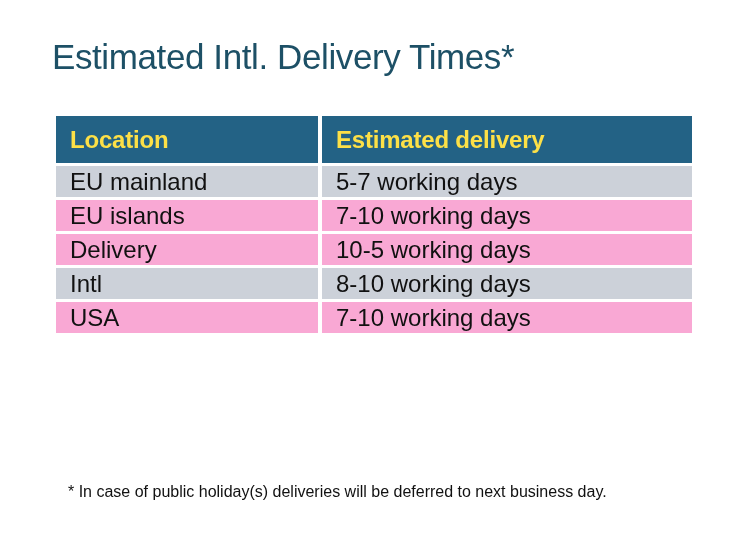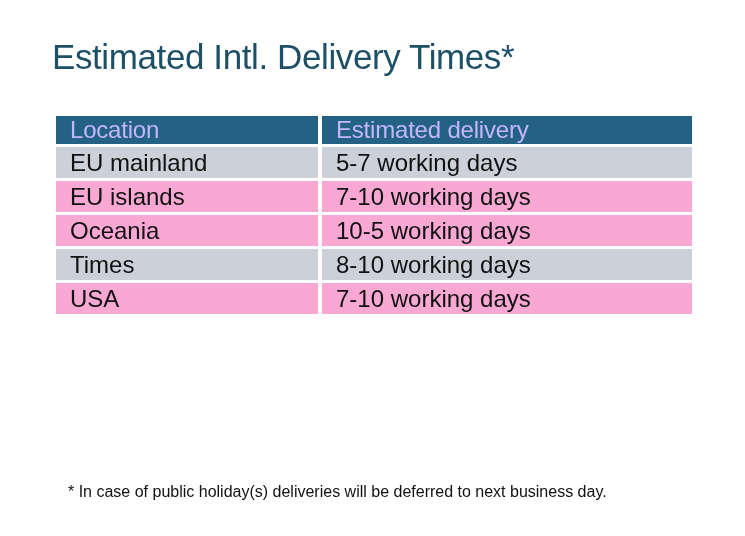--- a/index.html
+++ b/index.html
@@ -50,24 +50,24 @@
     vertical-align: middle;
     text-align: left;
     font-size: 24px;
     font-weight: normal;
     color: #111111;
     white-space: nowrap;
     overflow: hidden;
   }
   .delivery-table thead th {
     background: #236285;
-    color: #c4b5fd;
-    font-weight: normal;
+    color: #fde047;
+    font-weight: bold;
     font-size: 24px;
-    height: 28px;
+    height: 47px;
     letter-spacing: -0.2px;
   }
   .delivery-table tbody tr.row-odd td {
     background: #ccd1d9;
   }
   .delivery-table tbody tr.row-even td {
     background: #f9a8d4;
   }
   .footnote {
     position: absolute;
@@ -100,25 +100,25 @@
     <tbody>
       <tr class="row-odd">
         <td>EU mainland</td>
         <td>5-7 working days</td>
       </tr>
       <tr class="row-even">
         <td>EU islands</td>
         <td>7-10 working days</td>
       </tr>
       <tr class="row-even">
-        <td>Oceania</td>
+        <td>Delivery</td>
         <td>10-5 working days</td>
       </tr>
       <tr class="row-odd">
-        <td>Times</td>
+        <td>Intl</td>
         <td>8-10 working days</td>
       </tr>
       <tr class="row-even">
         <td>USA</td>
         <td>7-10 working days</td>
       </tr>
     </tbody>
   </table>
 
   <div class="footnote">* In case of public holiday(s) deliveries will be deferred to next business day.</div>

